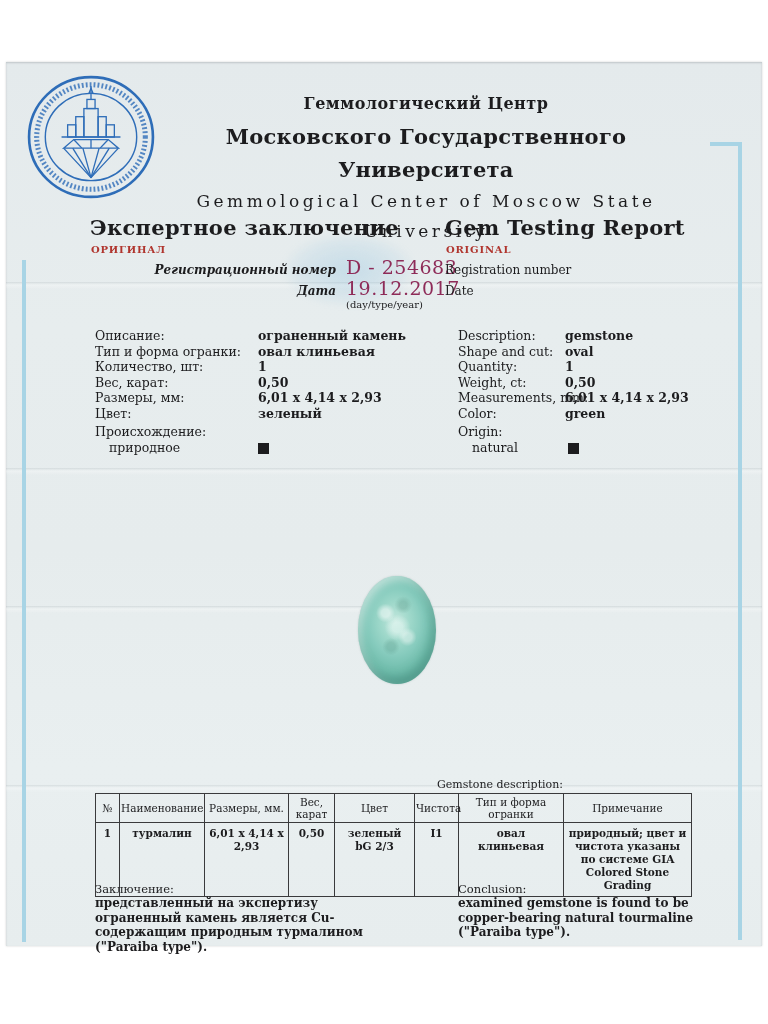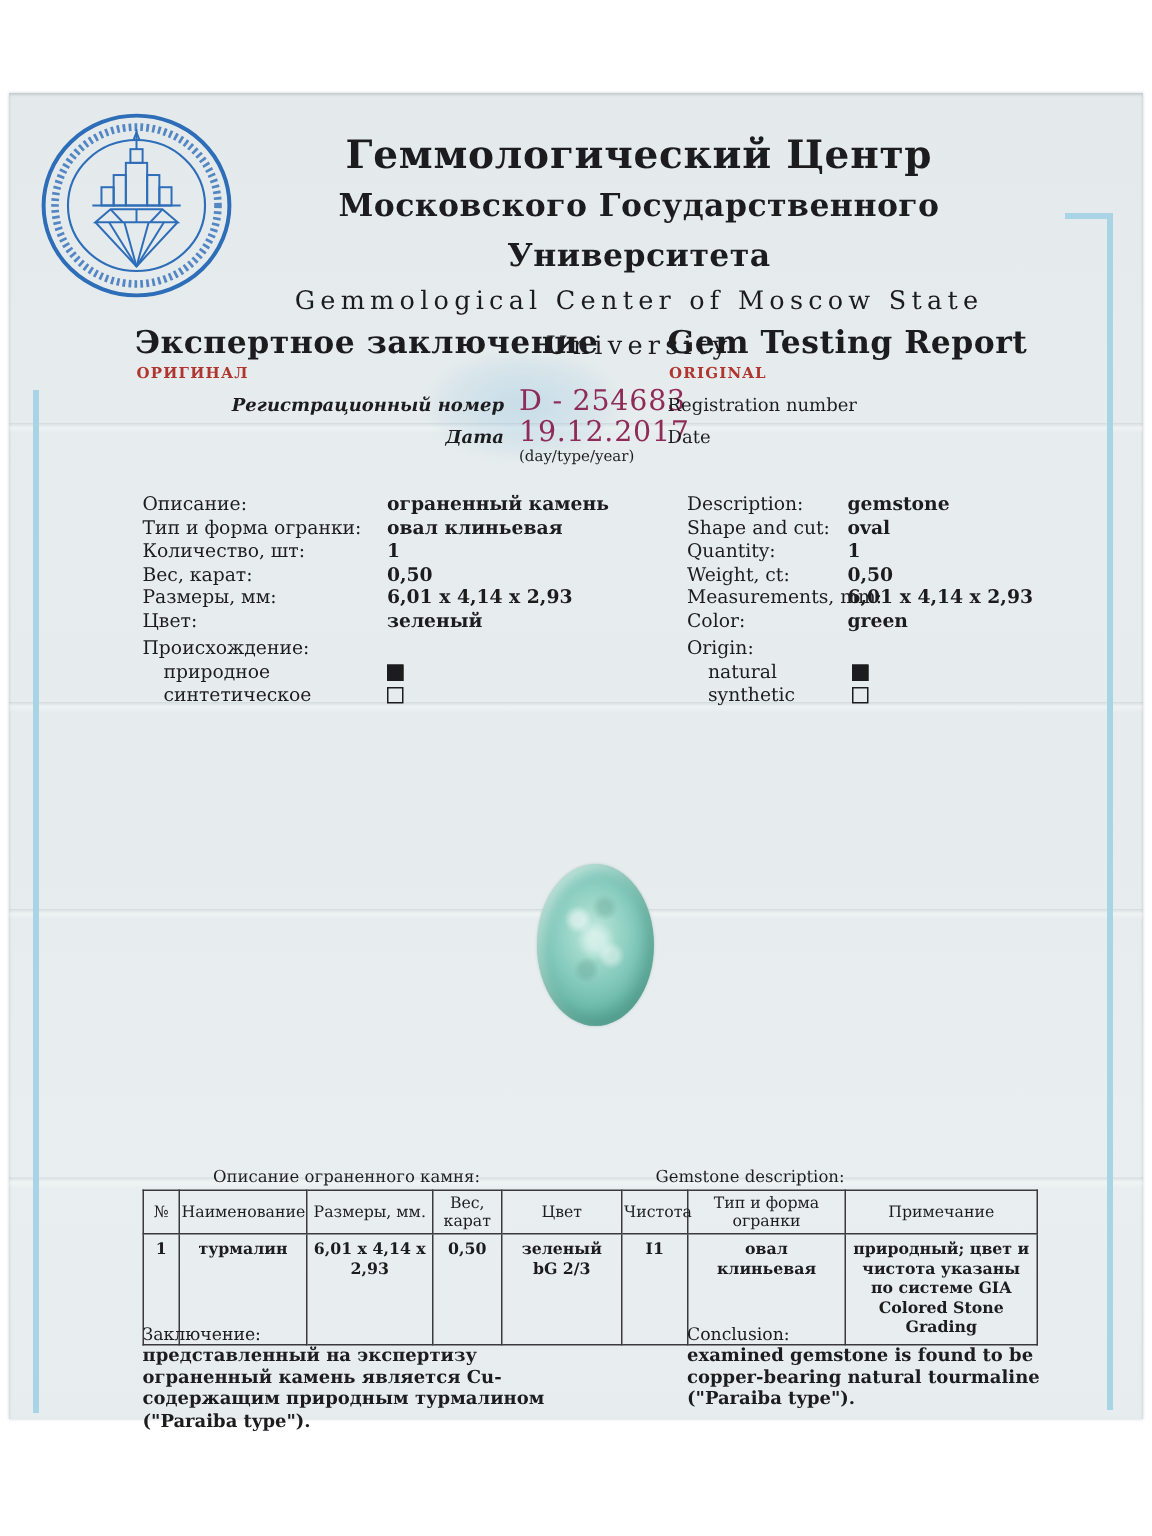--- a/index.html
+++ b/index.html
@@ -15,21 +15,21 @@
   .crease{position:absolute;left:0;width:100%;height:7px;pointer-events:none;
     background:linear-gradient(180deg,rgba(130,142,148,.20) 0,rgba(130,142,148,.08) 1px,rgba(255,255,255,.30) 3px,rgba(255,255,255,0) 7px);}
   .frame-line-v{position:absolute;width:4px;background:#a8d4e5;}
   .frame-line-h{position:absolute;height:4px;background:#a8d4e5;}
   .watermark{position:absolute;left:278px;top:172px;width:130px;height:72px;border-radius:50%;
     background:radial-gradient(ellipse at center,rgba(125,185,220,.30) 0%,rgba(125,185,220,.12) 55%,rgba(125,185,220,0) 75%);
     filter:blur(3px);}
   
   .logo{position:absolute;left:19px;top:11px;width:132px;height:128px;}
   .hdr-titles{position:absolute;left:140px;top:26px;width:560px;text-align:center;}
-  .hdr-ru1{font-size:26px;font-weight:bold;line-height:32px;letter-spacing:.5px;}
+  .hdr-ru1{font-size:16px;font-weight:bold;line-height:32px;letter-spacing:.5px;}
   .hdr-ru2{font-size:21px;font-weight:bold;line-height:33px;letter-spacing:.3px;}
   .hdr-en{font-size:17px;line-height:30px;letter-spacing:3.5px;}
   
   .rep-title{position:absolute;font-size:21px;font-weight:bold;letter-spacing:.3px;}
   .rep-orig{position:absolute;font-size:10px;font-weight:bold;color:#b0352e;letter-spacing:.8px;}
   .reg-label{position:absolute;font-size:12px;font-weight:bold;text-align:right;font-style:italic;}
   .reg-val{position:absolute;font-size:19px;color:#8e2b58;letter-spacing:.5px;}
   .reg-en{position:absolute;font-size:12px;font-weight:normal;}
   .date-note{position:absolute;font-size:10px;}
   
@@ -173,31 +173,24 @@
     <div class="orow">
       <span class="dlabel">Происхождение:</span>
       <span class="dlabel-en">Origin:</span>
     </div>
     <div class="orow">
       <span class="oind">природное</span>
       <span class="cbox cb-ru filled"></span>
       <span class="oind-en">natural</span>
       <span class="cbox cb-en filled"></span>
     </div>
-    <div class="orow">
-      <span class="oind">синтетическое</span>
-      <span class="cbox cb-ru"></span>
-      <span class="oind-en">synthetic</span>
-      <span class="cbox cb-en"></span>
-    </div>
   </div>
 
   <div class="gem"></div>
 
-  <div class="tbl-caption" style="left:95px;top:716px;width:260px">Описание ограненного камня:</div>
   <div class="tbl-caption" style="left:374px;top:716px;width:240px">Gemstone description:</div>
 
   <table class="gem-table">
     <colgroup>
       <col style="width:24px">
         <col style="width:85px">
         <col style="width:84px">
         <col style="width:46px">
       <col style="width:80px">
         <col style="width:44px">

